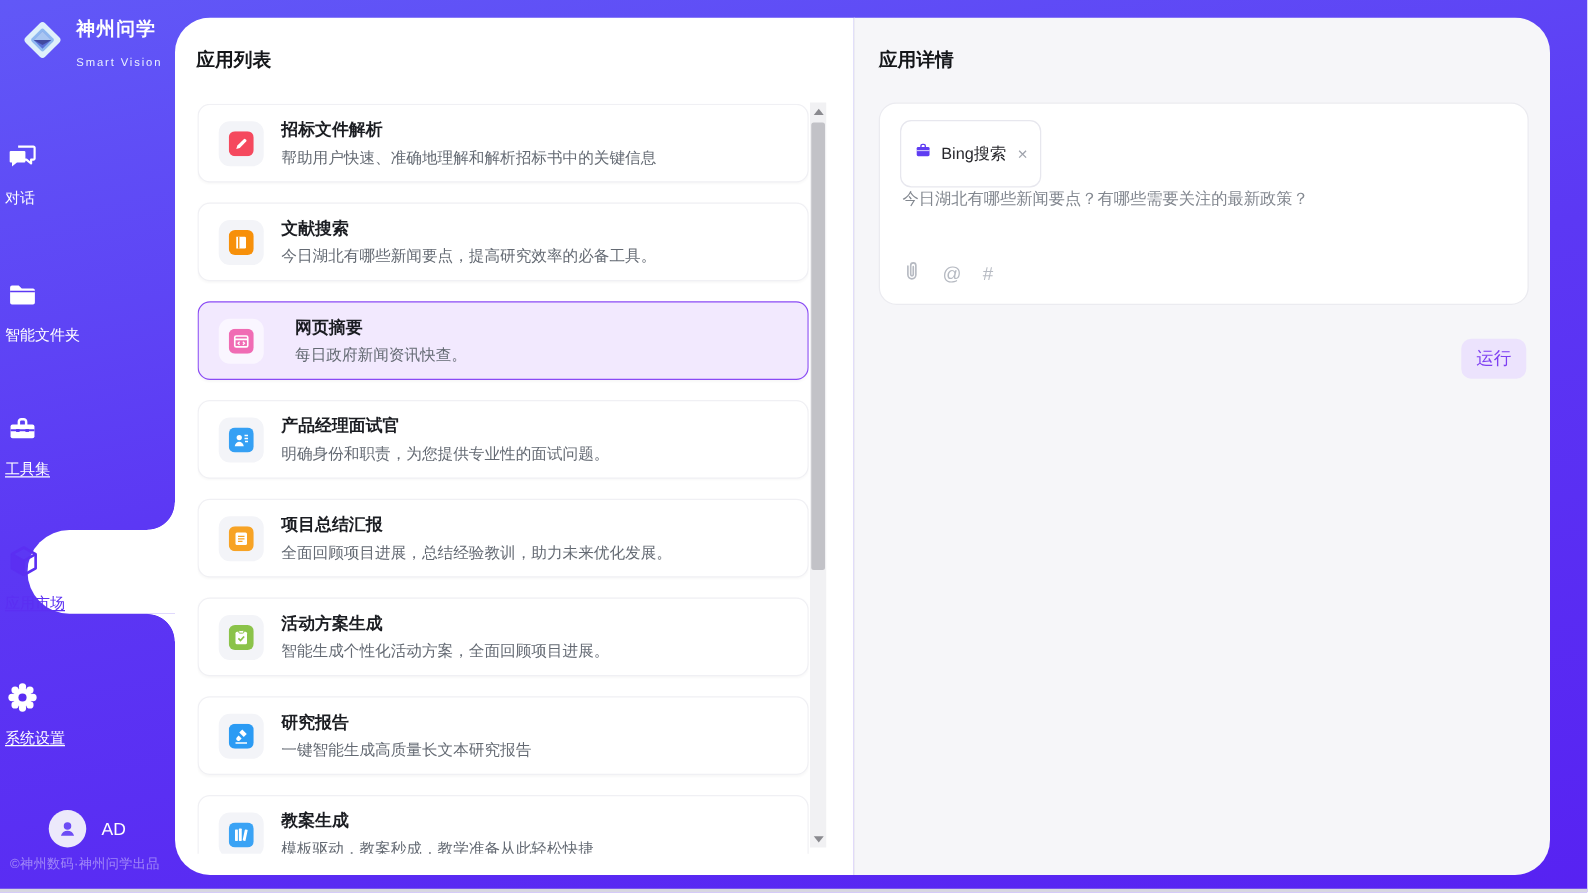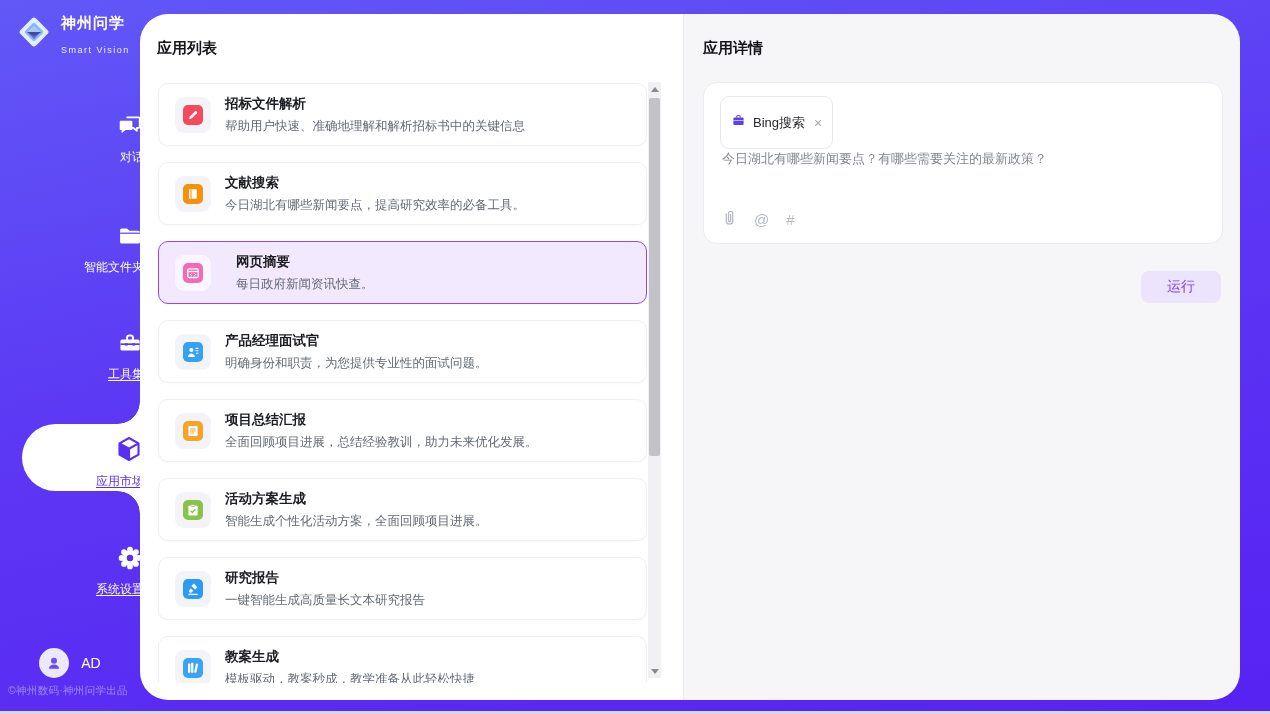--- a/index.html
+++ b/index.html
@@ -7,21 +7,21 @@
   body { font-family:"Liberation Sans","DejaVu Sans",sans-serif; overflow:hidden; }
   .app { position:relative; width:1270px; height:714px;
          background:linear-gradient(168deg,#6158f7 0%,#5c38f4 45%,#5722f2 100%); overflow:hidden;text-decoration:underline; }
   .bottom-line { position:absolute; left:0; bottom:0; width:100%; height:3px; background:#d7d7e0; z-index:9; }
 
   
   .sidebar { position:absolute; left:0; top:0; width:140px; height:711px; z-index:2; }
   .logo-row { position:absolute; top:13px; left:15px; display:flex; align-items:center; gap:8px; }
   .logo-text .nm { color:#fff; font-size:15px; font-weight:700; letter-spacing:1px; }
   .logo-text .sub { color:#eaf2ff; font-size:9px; letter-spacing:1.5px; margin-top:12px; }
-  .nav-item { position:absolute; left:4px; width:140px; text-align:right; color:#fff; cursor:pointer; }
+  .nav-item { position:absolute; left:4px; width:140px; text-align:left; color:#fff; cursor:pointer; }
   .nav-item .lbl { display:block; font-size:12px; margin-top:5px; }
   .nav-item .lbl.u { text-decoration:underline; text-underline-offset:2px; }
   .pill { position:absolute; left:22px; top:424px; width:118px; height:67px; background:#fff;
           border-radius:34px 0 0 34px; z-index:3; }
   .notch-t { position:absolute; left:118px; top:402px; width:22px; height:22px; z-index:3;
              background:radial-gradient(circle 22px at 0 0, rgba(0,0,0,0) 21.4px, #fff 22px); }
   .notch-b { position:absolute; left:118px; top:491px; width:22px; height:22px; z-index:3;
              background:radial-gradient(circle 22px at 0 100%, rgba(0,0,0,0) 21.4px, #fff 22px); }
   .nav-market { z-index:4; color:#5b2ff2; }
   .nav-market .lbl { color:#5b2ff2; }
@@ -72,21 +72,21 @@
                  border:1px solid #ebebf0; border-radius:14px; }
   .tool-tag { position:absolute; top:13px; left:16px; display:inline-flex; align-items:center; gap:7px;
               padding:16px 10px; border:1px solid #e7e7ee; border-radius:9px; background:#fff; cursor:pointer; }
   .tool-tag .tlabel { font-size:13px; color:#26262b; }
   .tool-tag .tclose { font-size:14px; color:#a0a4ad; margin-left:2px; cursor:pointer; }
   .prompt { position:absolute; top:66px; left:18px; right:18px; font-size:13px; color:#82878f;
             line-height:1.5; cursor:text; }
   .attach-row { position:absolute; bottom:13px; left:18px; display:flex; align-items:center; gap:17px;
                 color:#b6bac2; }
   .attach-row .glyph { font-size:15px; cursor:pointer; }
-  .run-btn { position:absolute; top:257px; right:19px; padding:7px 26px; background:#ece3fd;
+  .run-btn { position:absolute; top:257px; right:19px; padding:7px 12px; background:#ece3fd;
              color:#7e3ff2; font-size:14px; border:none; border-radius:8px; cursor:pointer; }
 </style>
 </head>
 <body>
 
 <div class="app">
   <div class="bottom-line"></div>
 
   <div class="sidebar">
     <div class="logo-row">

